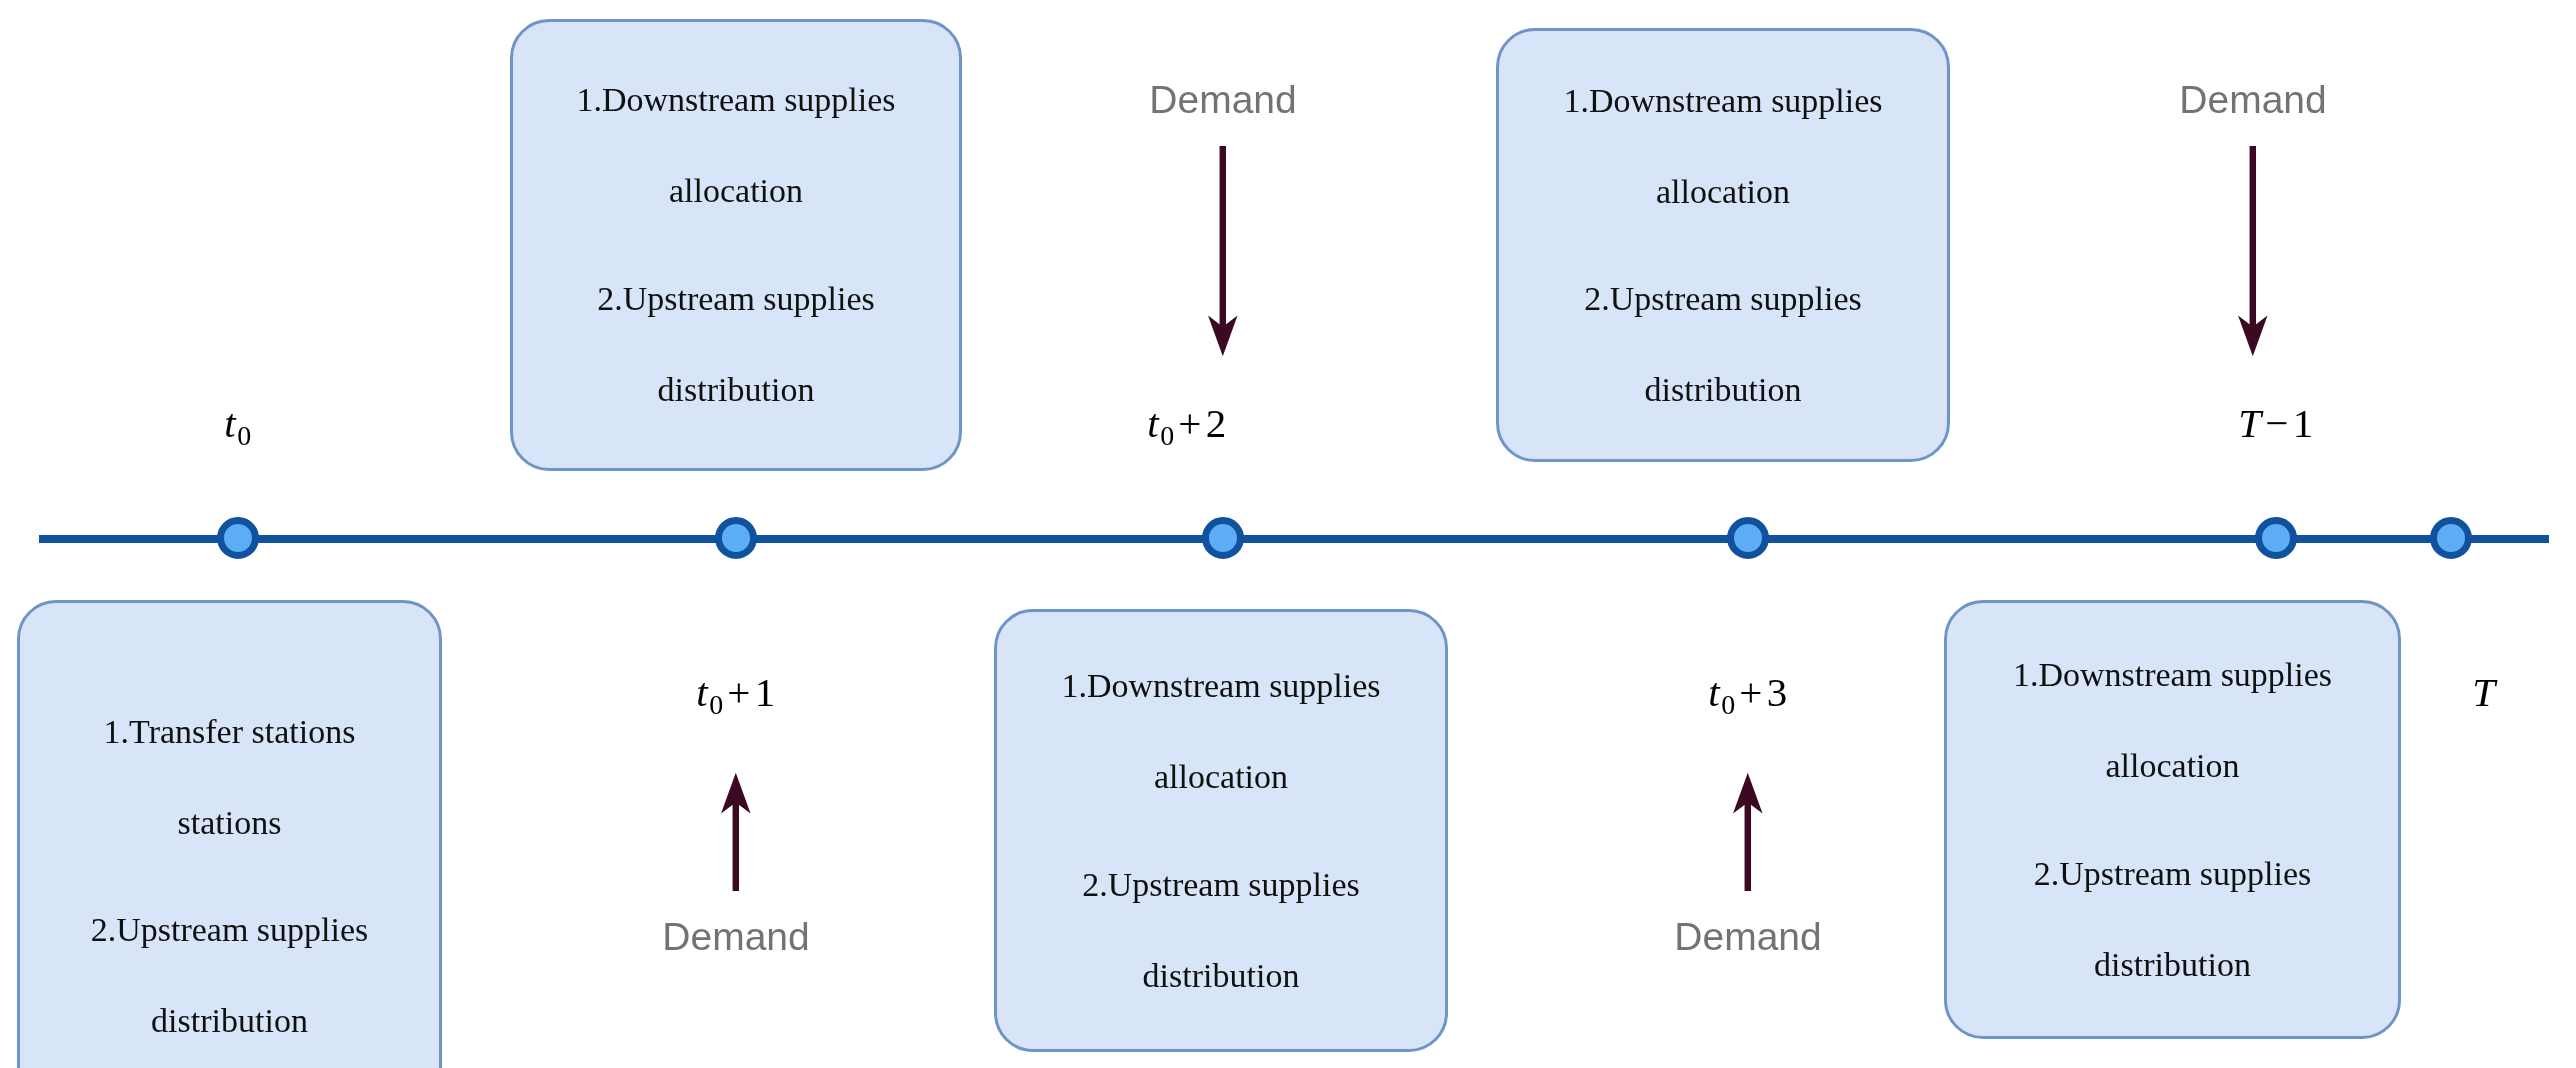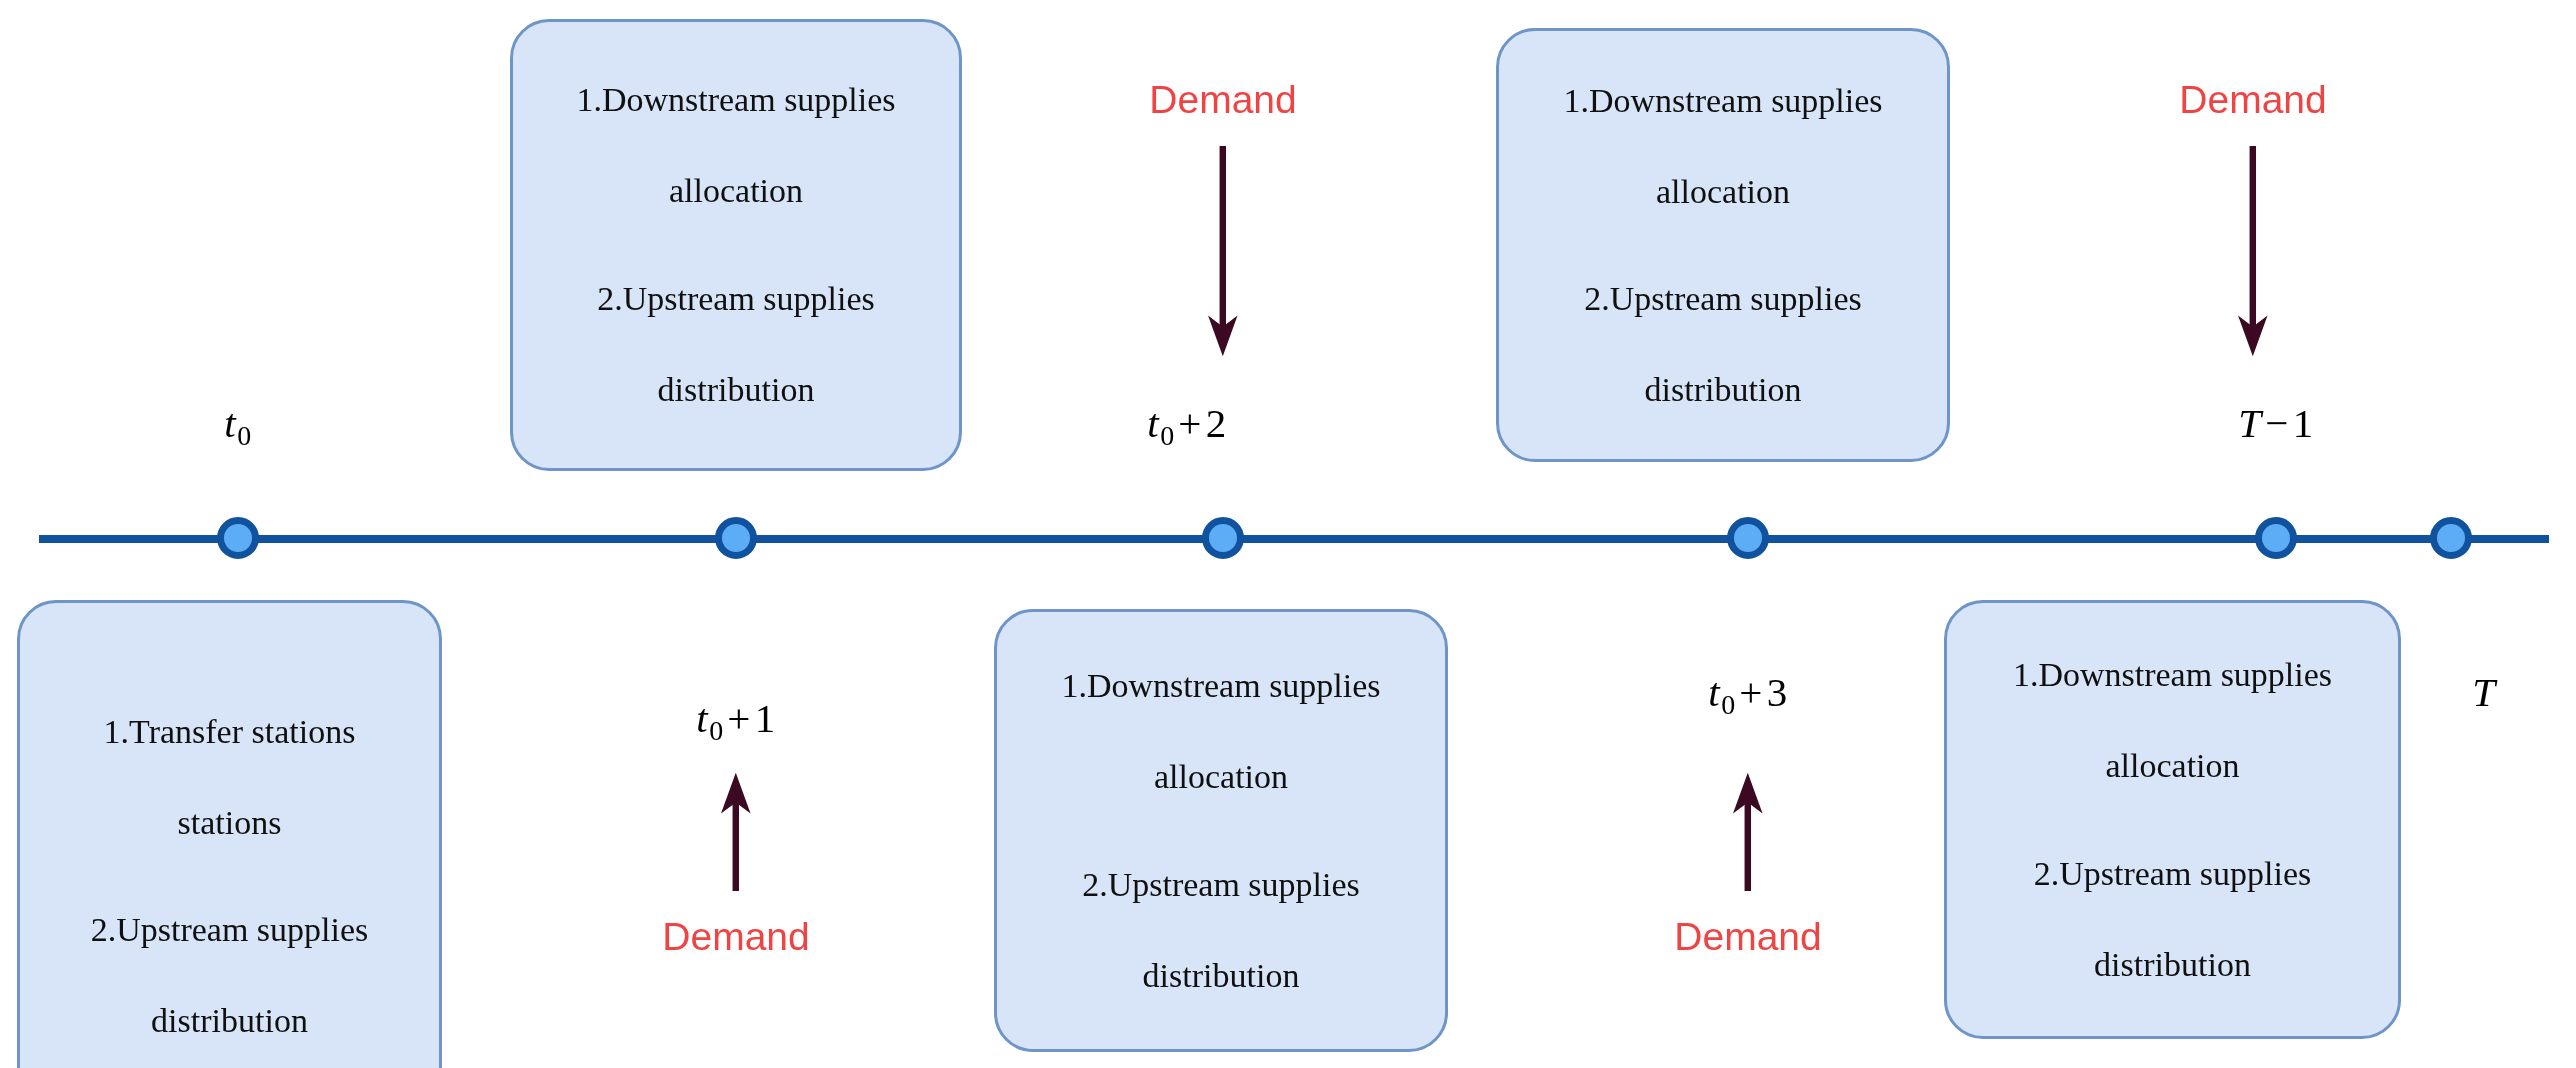--- a/index.html
+++ b/index.html
@@ -98,21 +98,21 @@
   .demand-group {
     position: absolute;
     display: flex;
     flex-direction: column;
     align-items: center;
     transform: translateX(-50%);
   }
   .demand-label {
     font-family: "Liberation Sans", sans-serif;
     font-size: 39px;
-    color: #ef4444;
+    color: #737373;
     white-space: nowrap;
   }
   .arrow-svg { display: block; }
   .gap-top { height: 24px; }
   .gap-bottom { height: 24px; }
 </style>
 </head>
 <body>
 
 <div id="stage">
@@ -123,21 +123,21 @@
   <div class="node" style="left:736px;  top:538px;"></div>
   <div class="node" style="left:1223px; top:538px;"></div>
   <div class="node" style="left:1748px; top:538px;"></div>
   <div class="node" style="left:2276px; top:538px;"></div>
   <div class="node" style="left:2451px; top:538px;"></div>
 
   <div class="tlabel" style="left:238px; top:399px;">
     <span>t</span><span class="sub">0</span>
   </div>
 
-  <div class="tlabel" style="left:736px; top:668px;margin-top:26px;">
+  <div class="tlabel" style="left:736px; top:668px;">
     <span>t</span><span class="sub">0</span><span class="op">+</span><span class="num">1</span>
   </div>
 
   <div class="tlabel" style="left:1187px; top:399px;">
     <span>t</span><span class="sub">0</span><span class="op">+</span><span class="num">2</span>
   </div>
 
   <div class="tlabel" style="left:1748px; top:668px;text-align:right;">
     <span>t</span><span class="sub">0</span><span class="op">+</span><span class="num">3</span>
   </div>

